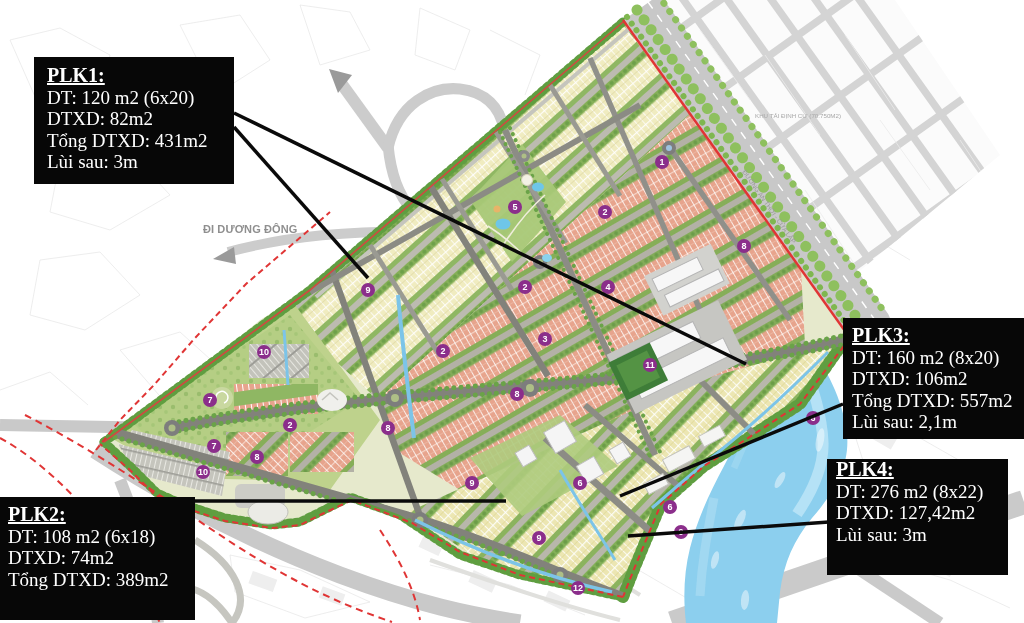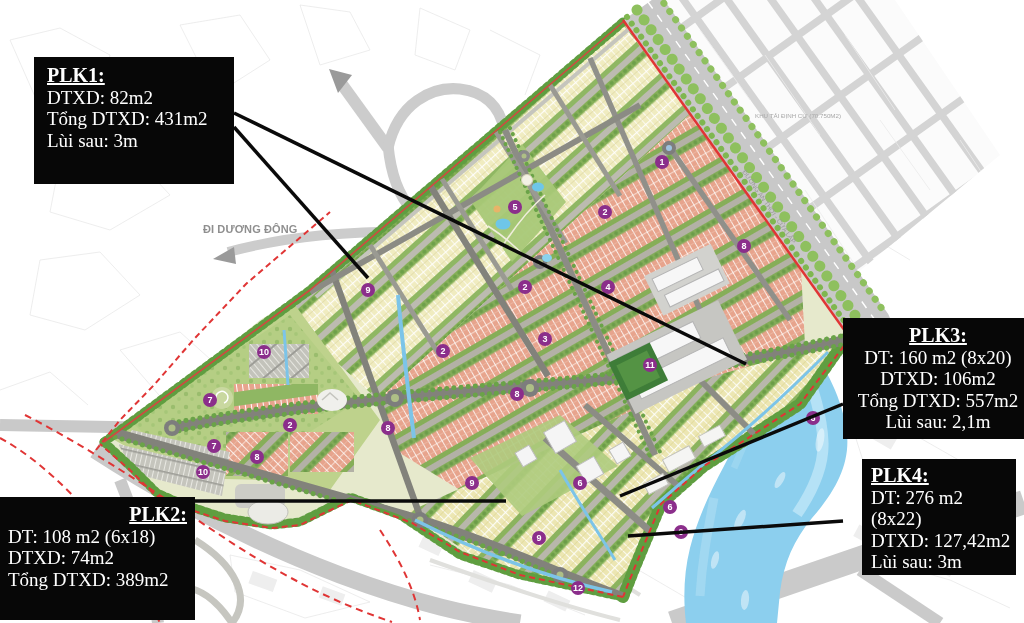--- a/index.html
+++ b/index.html
@@ -422,39 +422,40 @@
   <path d="M234,113 L746,364"></path>
   <path d="M234,127 L368,278"></path>
   <path d="M194,501 L506,501"></path>
   <path d="M843,404 L620,496"></path>
   <path d="M843,521 L628,536"></path>
 </g>
 </svg>
 
 <div class="box" style="left:34px;top:57px;width:200px;height:127px;padding-top:8px;padding-left:13px;">
 <div class="t">PLK1:</div>
+<div>DT: 120 m2 (6x20)</div>
 <div>DTXD: 82m2</div>
 <div>Tổng DTXD: 431m2</div>
 <div>Lùi sau: 3m</div>
 </div>
 
 <div class="box" style="left:0px;top:497px;width:195px;height:123px;padding-top:7px;padding-left:8px;">
-<div class="t" style="text-align:right;padding-right:8px;">PLK2:</div>
+<div class="t" style="text-align:left;padding-right:24px;">PLK2:</div>
 <div>DT: 108 m2 (6x18)</div>
 <div>DTXD: 74m2</div>
 <div>Tổng DTXD: 389m2</div>
 </div>
 
-<div class="box" style="left:843px;top:318px;width:181px;height:121px;padding-top:7px;padding-left:9px;text-align:center;">
+<div class="box" style="left:843px;top:318px;width:181px;height:121px;padding-top:7px;padding-left:9px;">
 <div class="t">PLK3:</div>
 <div>DT: 160 m2 (8x20)</div>
 <div>DTXD: 106m2</div>
 <div>Tổng DTXD: 557m2</div>
 <div>Lùi sau: 2,1m</div>
 </div>
 
-<div class="box" style="left:862px;top:459px;width:154px;height:116px;padding-top:6px;padding-left:9px;">
+<div class="box" style="left:827px;top:459px;width:181px;height:116px;padding-left:9px;">
 <div class="t">PLK4:</div>
 <div>DT: 276 m2 (8x22)</div>
 <div>DTXD: 127,42m2</div>
 <div>Lùi sau: 3m</div>
 </div>
 </div>
 
 </body></html>

